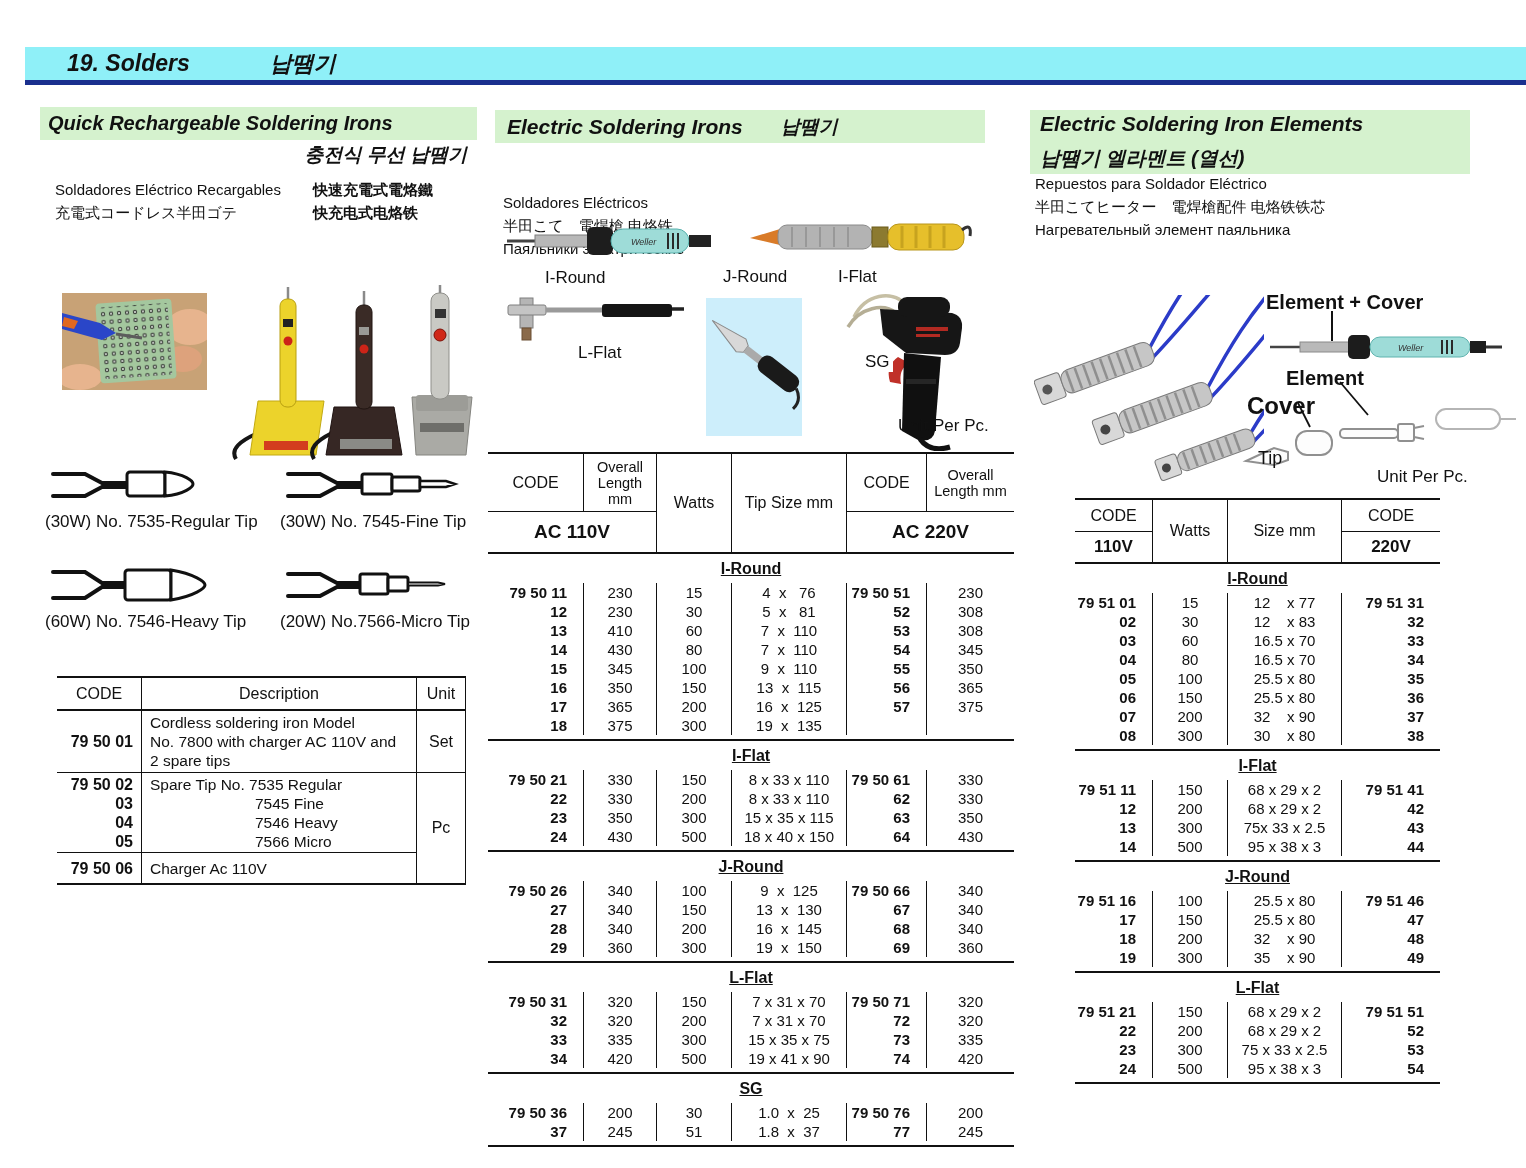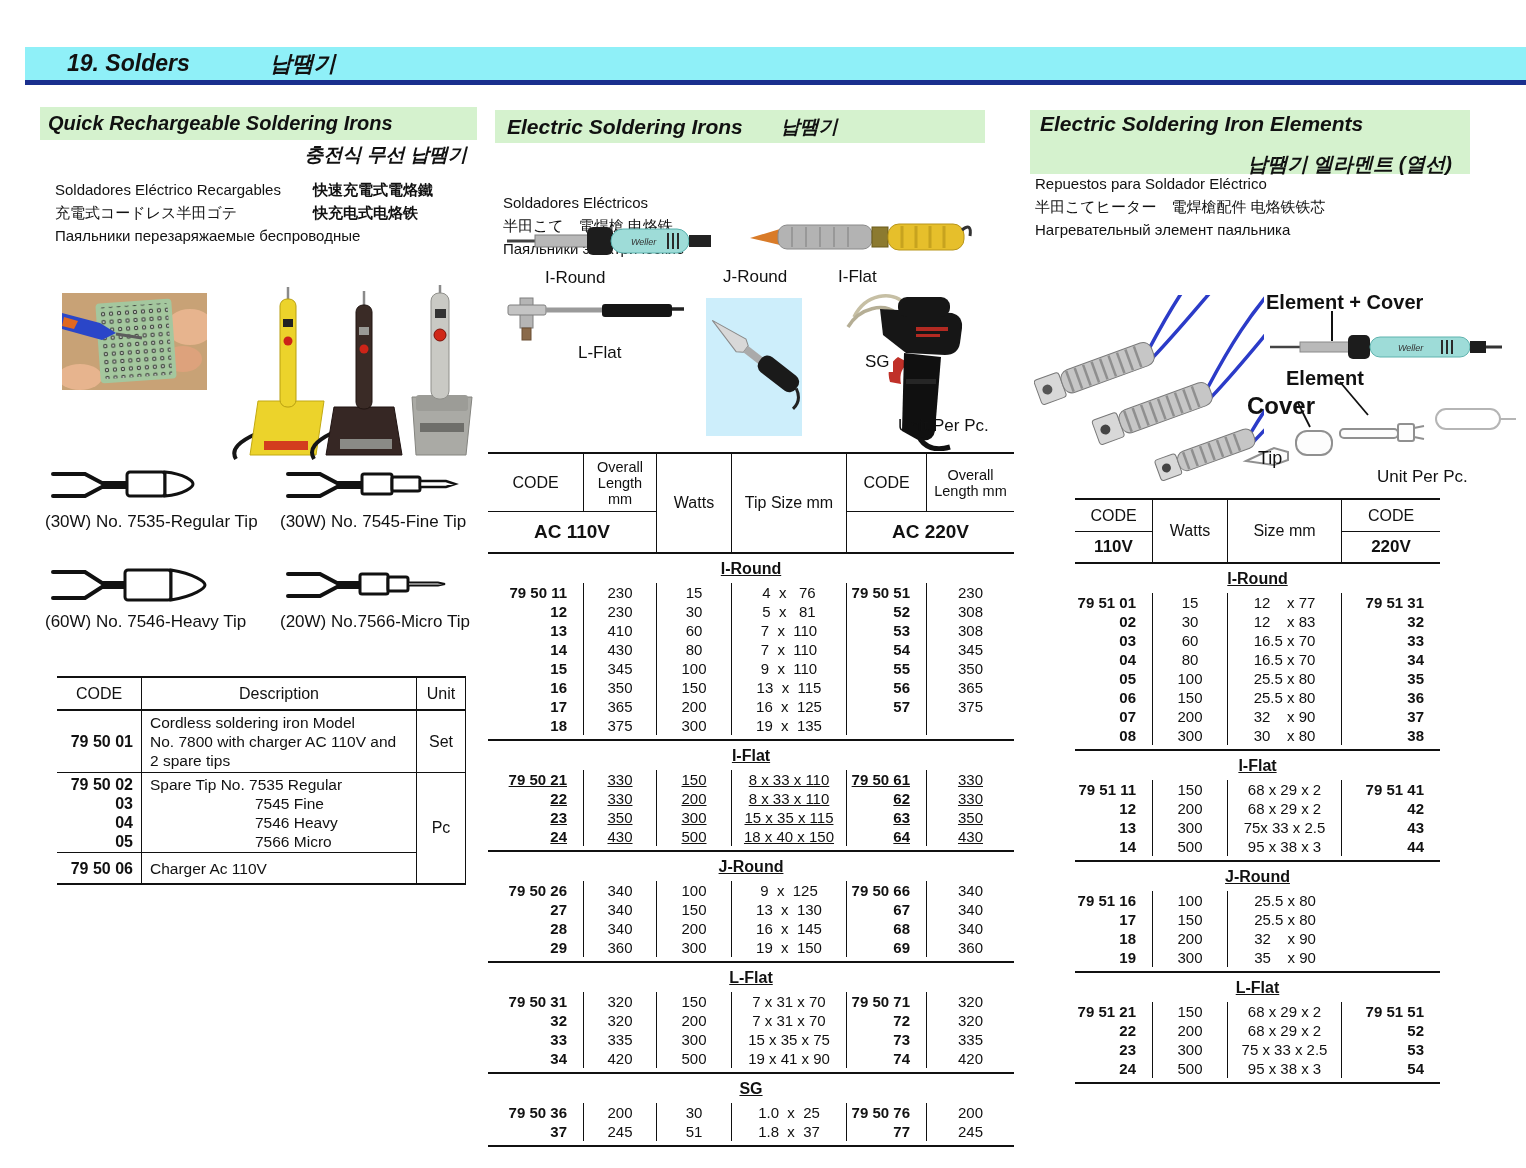--- a/index.html
+++ b/index.html
@@ -15,21 +15,21 @@
 
   
   .green{background:#d5f2ce;}
   .sec-head{font-weight:bold;font-style:italic;}
   .col1-title{left:40px;top:107px;width:437px;height:33px;display:flex;align-items:center;font-size:20px;padding-left:8px;box-sizing:border-box;}
   .col1-kr{left:40px;top:142px;width:437px;text-align:right;font-size:19px;font-weight:bold;font-style:italic;padding-right:10px;box-sizing:border-box;}
   .col2-title{left:495px;top:110px;width:490px;height:33px;display:flex;align-items:center;font-size:21px;padding-left:12px;box-sizing:border-box;}
   .col2-title .kr{margin-left:38px;font-size:19px;}
   .col3-title{left:1030px;top:110px;width:440px;height:64px;box-sizing:border-box;padding:2px 18px 0 10px;}
   .col3-title .l1{font-size:21px;}
-  .col3-title .l2{font-size:20px;text-align:right;margin-top:15px;}
+  .col3-title .l2{font-size:20px;text-align:left;margin-top:9px;}
 
   .langs{font-size:15px;line-height:23px;}
   .lang-row{display:flex;}
   .lang-left{width:258px;}
   .lang-right{font-weight:bold;}
 
   .img-label{font-size:17px;}
 
   
   .ltable{left:57px;top:676px;width:408px;display:grid;
@@ -81,21 +81,20 @@
 
   <div class="abs langs" style="left:55px;top:178px;width:420px;">
     <div class="lang-row">
       <span class="lang-left">Soldadores Eléctrico Recargables</span>
       <span class="lang-right">快速充電式電烙鐵</span>
     </div>
     <div class="lang-row">
       <span class="lang-left">充電式コードレス半田ゴテ</span>
       <span class="lang-right">快充电式电烙铁</span>
     </div>
-    <div>Паяльники перезаряжаемые беспроводные</div>
   </div>
 
   <svg class="abs" style="left:62px;top:293px;" width="145" height="97" viewBox="0 0 145 97">
     <defs>
       <pattern id="dots" width="8" height="8" patternUnits="userSpaceOnUse">
         <circle cx="3" cy="3" r="2.2" fill="#2c2c2c"></circle>
           <circle cx="3" cy="3" r="1" fill="#efefef"></circle>
       </pattern>
     </defs>
     <rect width="145" height="97" fill="#c8a276"></rect>
@@ -366,21 +365,21 @@
             <div class="cell-line">308</div>
             <div class="cell-line">308</div>
             <div class="cell-line">345</div>
             <div class="cell-line">350</div>
             <div class="cell-line">365</div>
             <div class="cell-line">375</div>
             <div class="cell-line">&nbsp;</div>
           </div>
         </div>
         <div class="sec-title"><span>I-Flat</span></div>
-        <div class="sec-grid" style="grid-template-columns: 96px 73px 75px 115px 80px 87px; text-decoration: underline;">
+        <div class="sec-grid" style="grid-template-columns: 96px 73px 75px 115px 80px 87px;">
           <div class="sec-col al-r bold">
             <div class="cell-line">79 50 21</div>
             <div class="cell-line">22</div>
             <div class="cell-line">23</div>
             <div class="cell-line">24</div>
           </div>
           <div class="sec-col al-c">
             <div class="cell-line">330</div>
             <div class="cell-line">330</div>
             <div class="cell-line">350</div>
@@ -714,20 +713,26 @@
             <div class="cell-line">150</div>
             <div class="cell-line">200</div>
             <div class="cell-line">300</div>
           </div>
           <div class="sec-col al-c">
             <div class="cell-line">25.5 x 80</div>
             <div class="cell-line">25.5 x 80</div>
             <div class="cell-line">32    x 90</div>
             <div class="cell-line">35    x 90</div>
           </div>
+          <div class="sec-col al-r bold">
+            <div class="cell-line">79 51 46</div>
+            <div class="cell-line">47</div>
+            <div class="cell-line">48</div>
+            <div class="cell-line">49</div>
+          </div>
         </div>
         <div class="sec-title"><span>L-Flat</span></div>
         <div class="sec-grid" style="grid-template-columns: 78px 75px 114px 98px;">
           <div class="sec-col al-r bold">
             <div class="cell-line">79 51 21</div>
             <div class="cell-line">22</div>
             <div class="cell-line">23</div>
             <div class="cell-line">24</div>
           </div>
           <div class="sec-col al-c">

